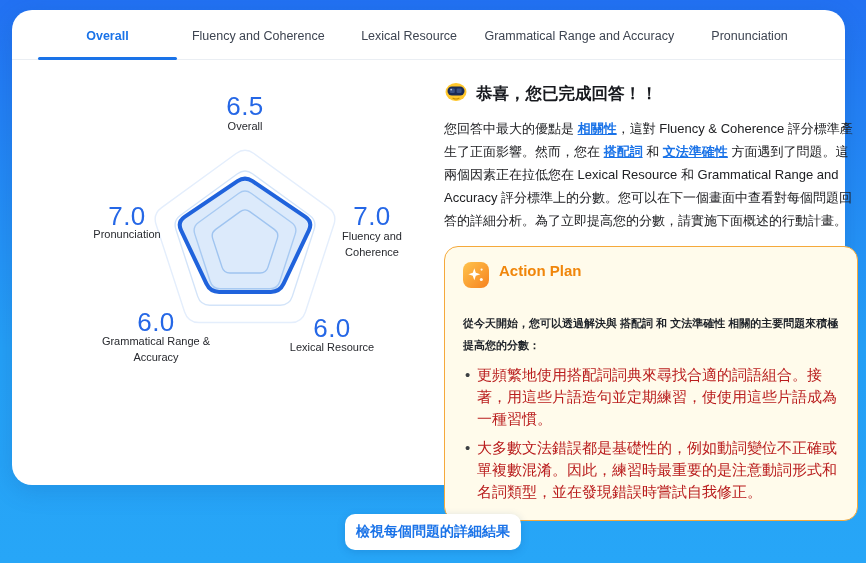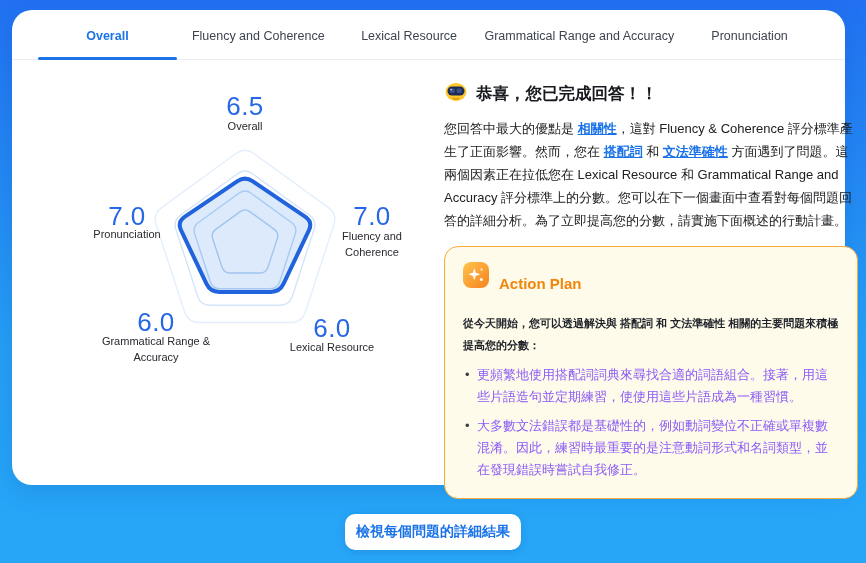--- a/index.html
+++ b/index.html
@@ -28,26 +28,26 @@
 
   
   .right-col { position:absolute; left:432px; top:72px; width:414px; }
   .congrats-row { display:flex; align-items:center; gap:8px; }
   .congrats-row h2 { font-size:16.5px; font-weight:700; color:#17191E; }
   .summary { margin-top:11px; font-size:13px; line-height:23px; color:#202124; }
   .summary .term-link { color:#1A73E8; font-weight:700; text-decoration:underline; cursor:pointer; }
 
   .action-card { margin-top:14px; background:#FFFBEB; border:1.5px solid #F5A93B;
                  border-radius:14px; padding:15px 18px 17px; }
-  .action-head { display:flex; align-items:flex-end; gap:10px; }
+  .action-head { display:flex; align-items:flex-start; gap:10px; }
   .action-title { font-size:15px; font-weight:700; color:#F0860B; }
   .action-intro { margin-top:20px; font-size:11px; font-weight:700; line-height:22px; color:#1F2329; }
   .action-list { margin-top:8px; list-style:none; }
   .action-list li { position:relative; padding-left:14px; margin-top:7px;
-                    font-size:13px; line-height:22px; color:#8b5cf6; }
+                    font-size:15px; line-height:22px; color:#b91c1c; }
   .action-list li::before { content:"\2022"; position:absolute; left:2px; color:#3C4043; }
 
   
   .detail-btn { position:absolute; left:50%; top:514px; transform:translateX(-50%);
                 background:#ffffff; border:none; border-radius:10px; padding:9px 11px;
                 font-family:inherit; font-size:14px; font-weight:700; color:#1A73E8;
                 cursor:pointer; box-shadow:0 2px 8px rgba(10,60,140,.18); white-space:nowrap; }
 </style>
 </head>
 <body>

